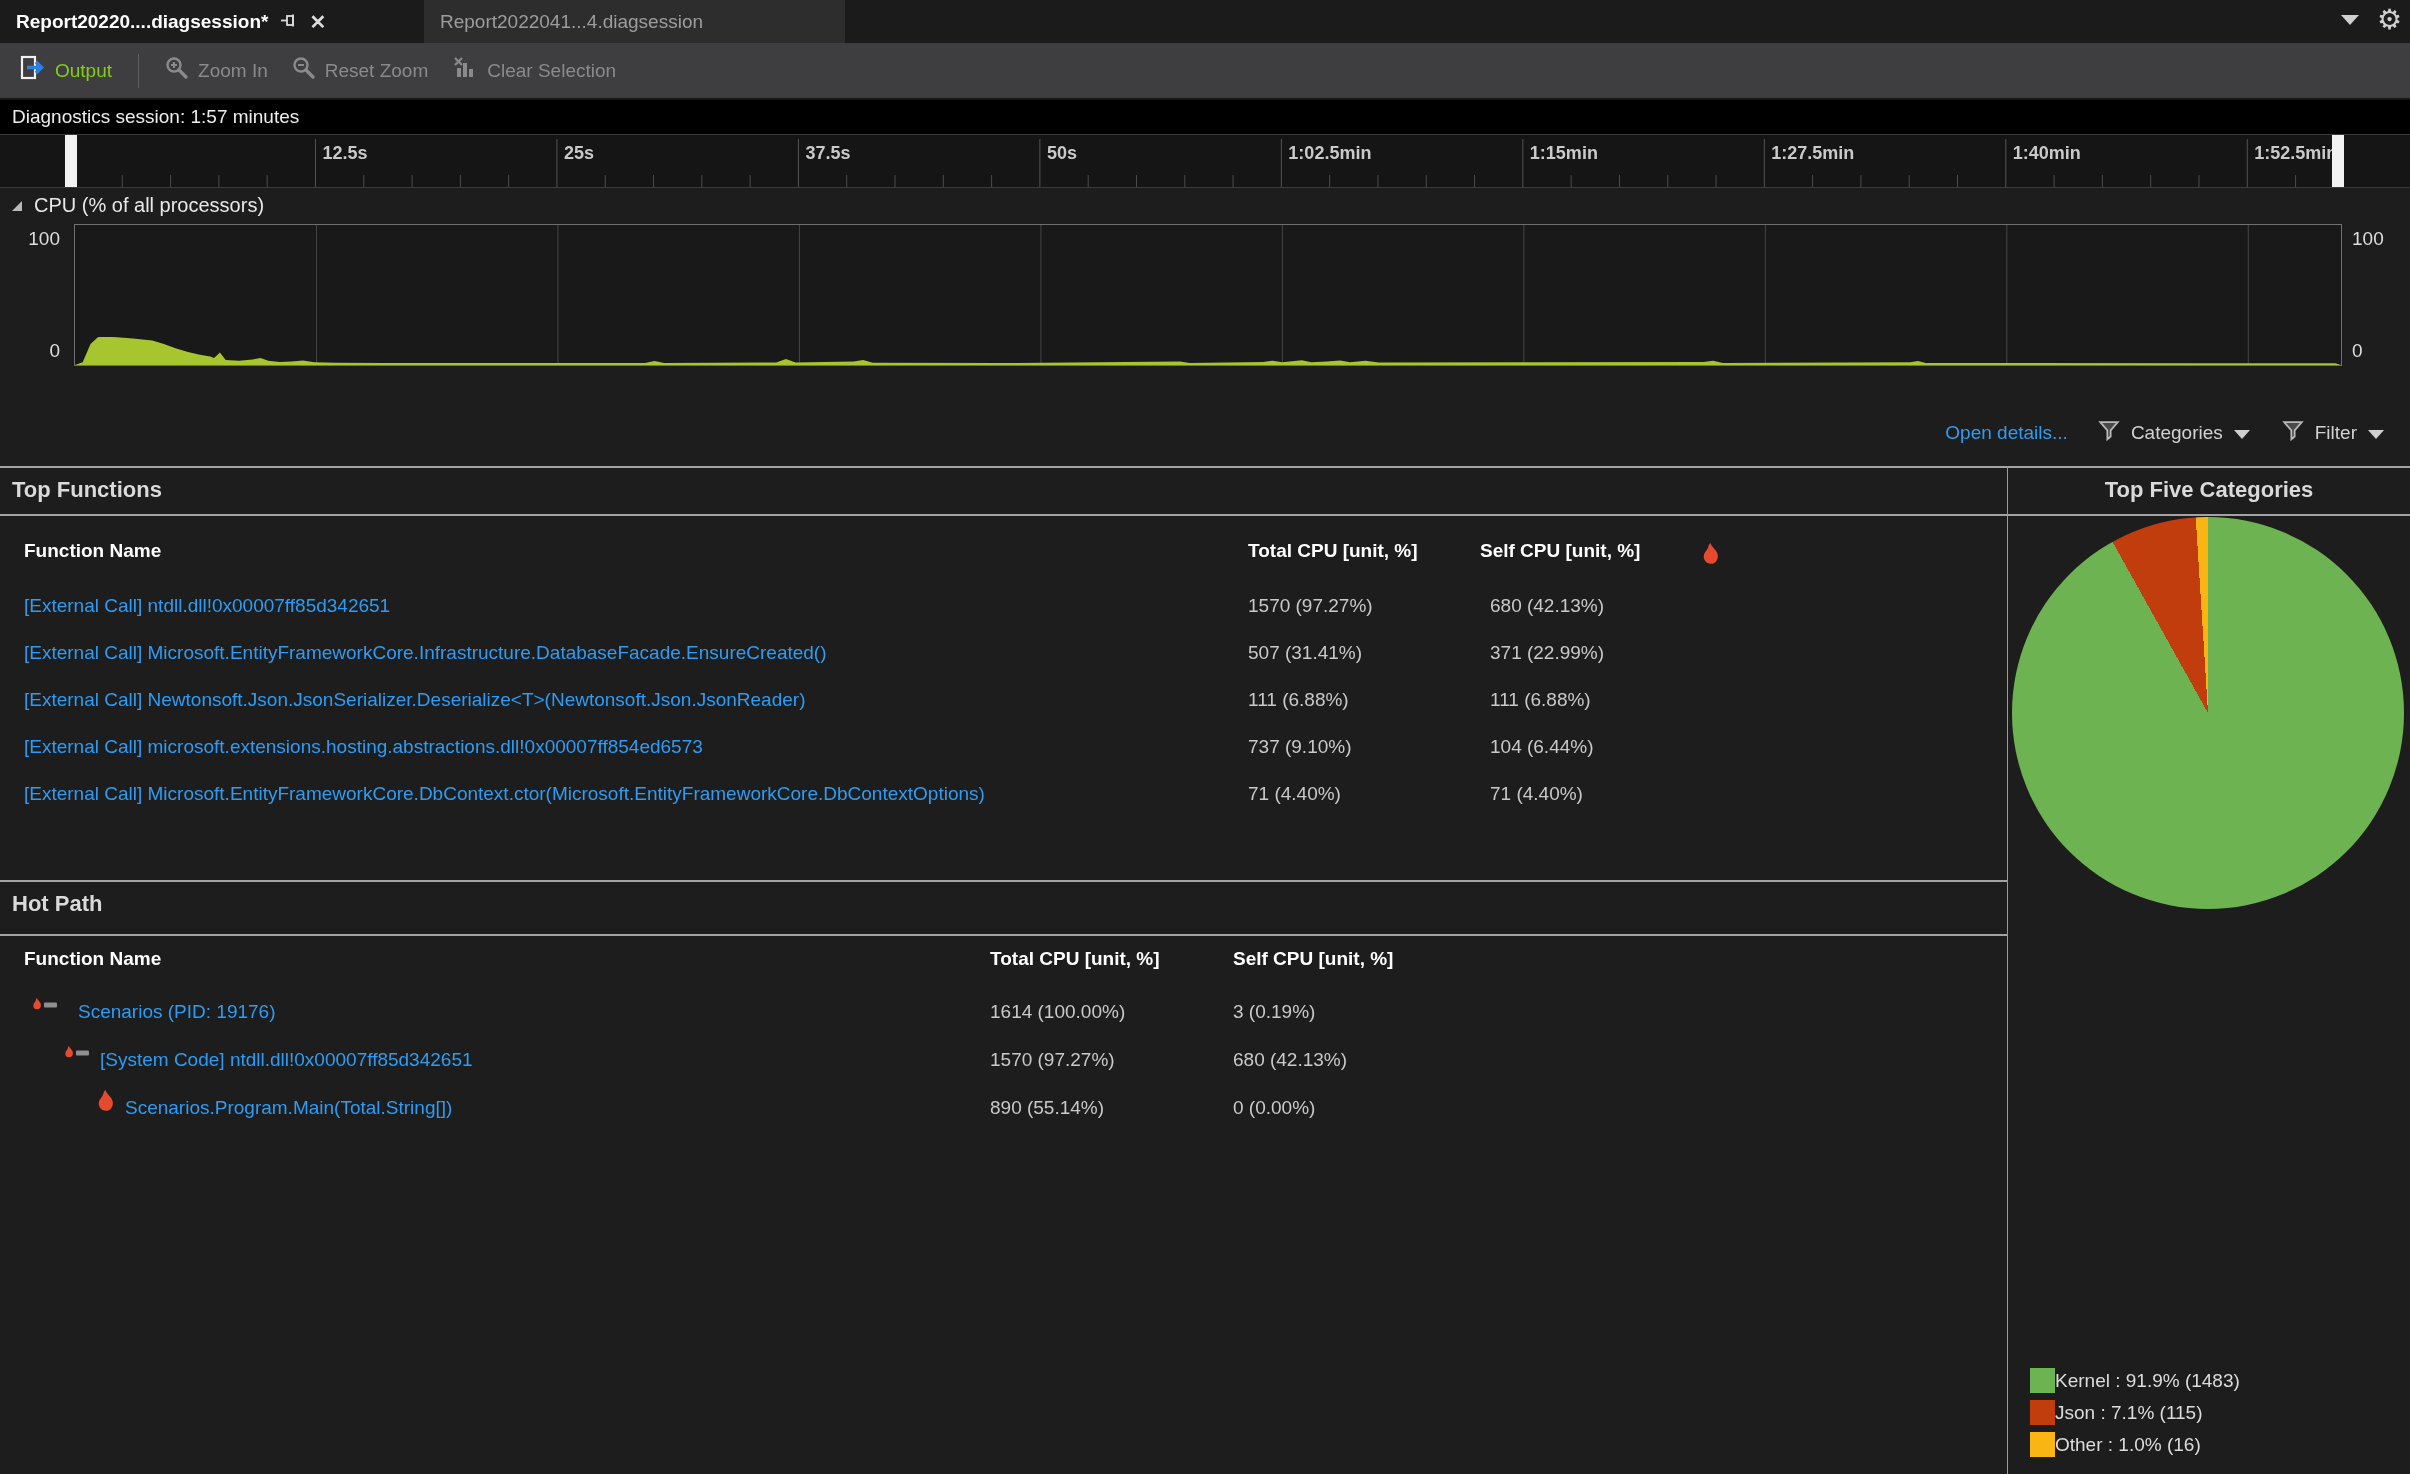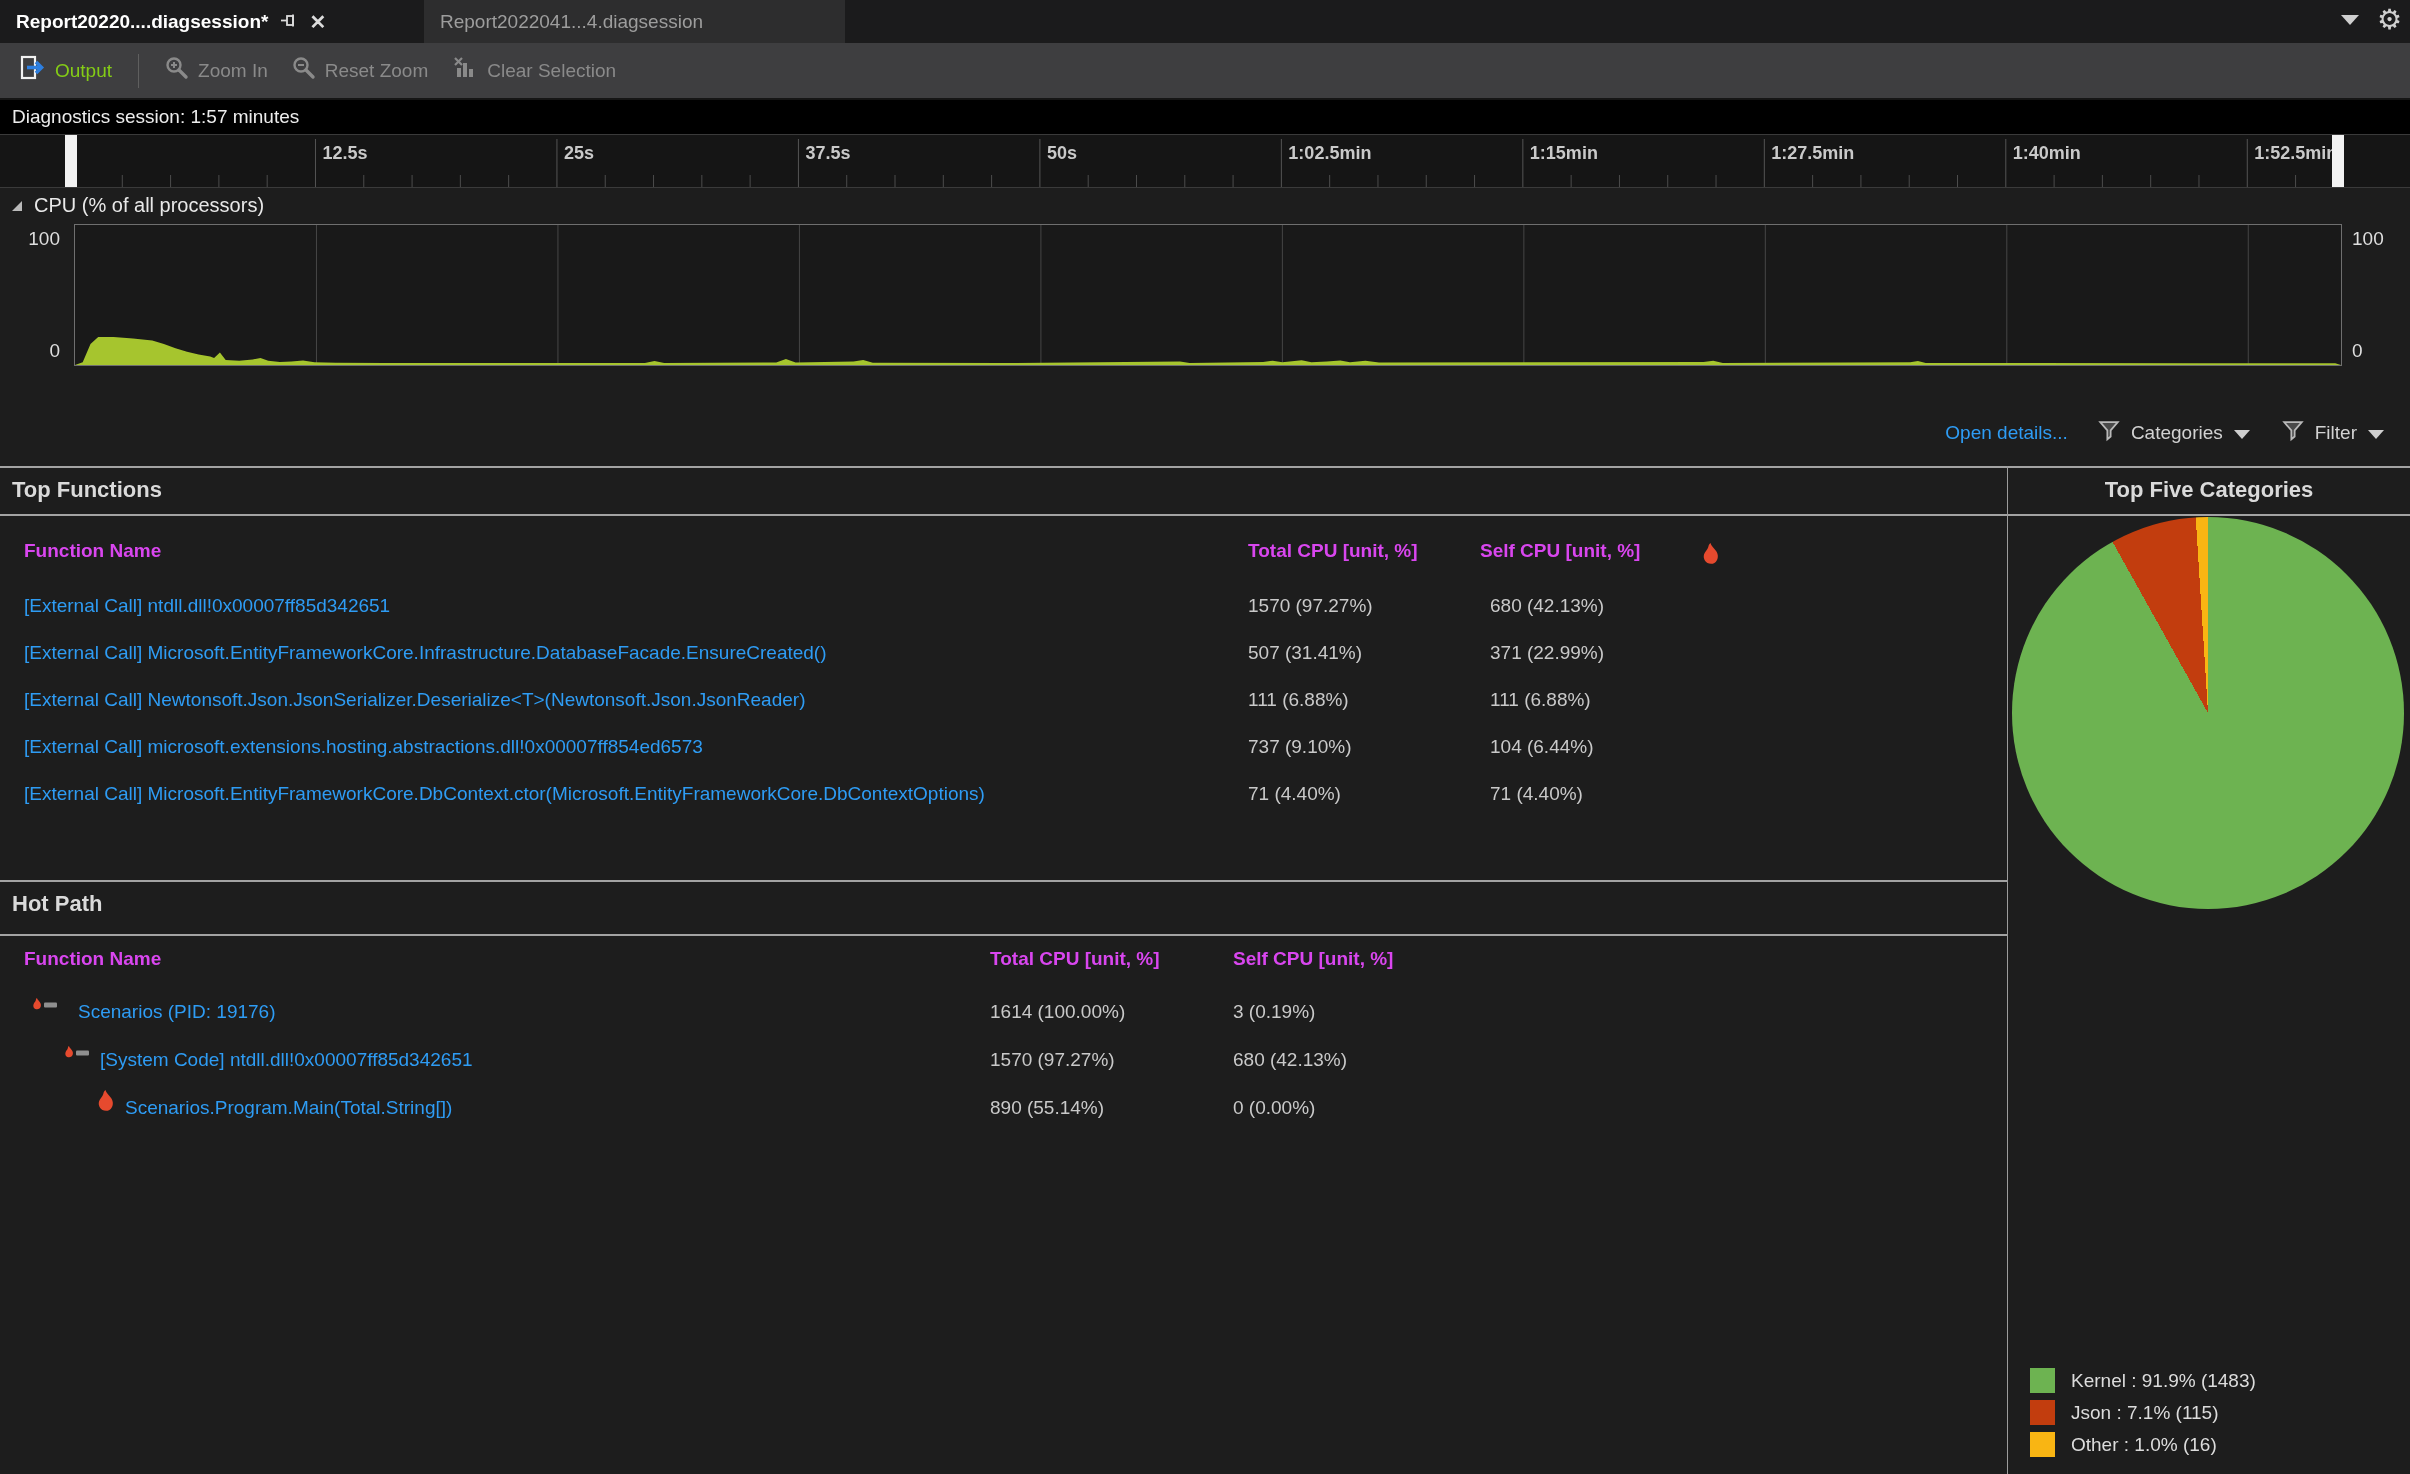--- a/index.html
+++ b/index.html
@@ -48,39 +48,39 @@
   .chev-sm{width:0;height:0;border-left:8px solid transparent;border-right:8px solid transparent;border-top:9px solid #cfcfcf;margin-top:3px;}
 
   
   .band{border-top:2px solid #a3a3a3;border-bottom:2px solid #a3a3a3;box-sizing:border-box;background:#1d1d1d;}
   #section-band{left:0;top:466px;width:2410px;height:50px;}
   #tf-title{position:absolute;left:12px;top:9px;font-size:22px;font-weight:bold;color:#dadada;}
   #cat-title{position:absolute;left:2008px;top:9px;width:402px;text-align:center;font-size:22px;font-weight:bold;color:#dadada;}
   #panel-divider{left:2007px;top:466px;width:1px;height:1008px;background:#9c9c9c;}
 
   
-  .th{position:absolute;font-size:19px;font-weight:bold;color:#d946ef;}
+  .th{position:absolute;font-size:19px;font-weight:bold;color:#ffffff;}
   .cell{position:absolute;font-size:19px;color:#c9c9c9;}
   .fn-link{position:absolute;font-size:19px;color:#2e9cf4;cursor:pointer;white-space:nowrap;}
   .trow{position:relative;height:47px;line-height:47px;}
   .hprow{position:relative;height:48px;line-height:48px;}
   .rowline{top:50%;transform:translateY(-50%);line-height:normal;}
 
   #tf-header{left:0;top:540px;width:2007px;height:30px;}
   #tf-rows{left:0;top:582px;width:2007px;}
   #hp-band{left:0;top:880px;width:2007px;height:56px;}
   #hp-title{position:absolute;left:12px;top:9px;font-size:22px;font-weight:bold;color:#dadada;}
   #hp-header{left:0;top:948px;width:2007px;height:30px;}
   #hp-rows{left:0;top:988px;width:2007px;}
   .hp-icon{position:absolute;top:50%;transform:translateY(-50%);}
 
   
   #pie{left:2012px;top:517px;width:392px;height:392px;border-radius:50%;}
   #legend{left:2030px;top:1368px;display:flex;flex-direction:column;gap:7px;}
-  .leg-item{display:flex;align-items:center;gap:16px;}
+  .leg-item{display:flex;align-items:center;gap:0;}
   .swatch{width:25px;height:25px;}
   .leg-text{font-size:19px;color:#dcdcdc;white-space:nowrap;}
 </style>
 </head>
 <body>
 
 <div id="screen">
 
   <div id="tabstrip" class="abs">
     <div class="tab" id="tab-active">

